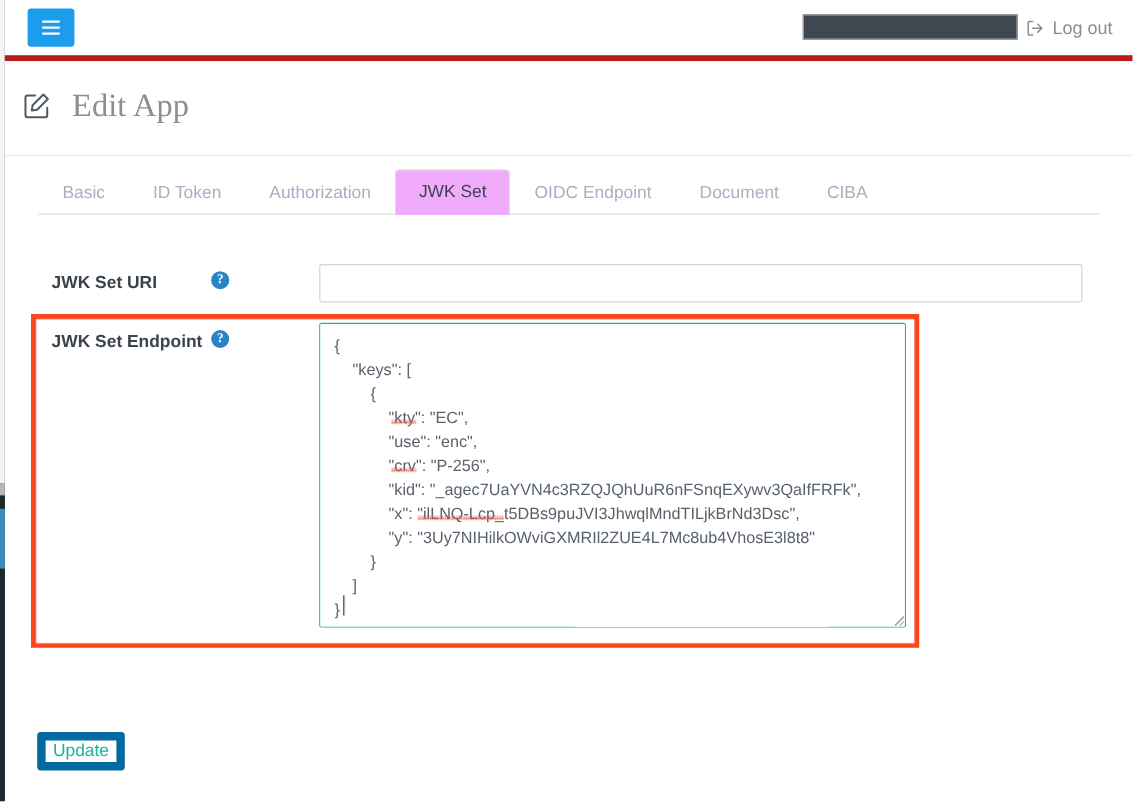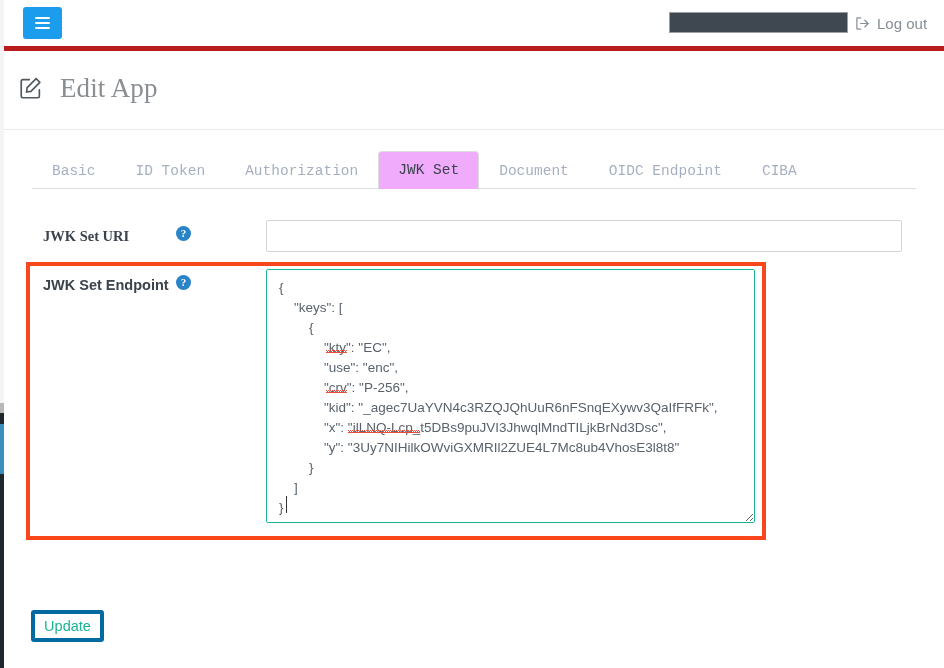--- a/index.html
+++ b/index.html
@@ -116,24 +116,23 @@
   .page-title {
     font-size: 27px;
     font-weight: normal;
     color: #898e93;
     letter-spacing: 0.1px;
   }
 
   
   .tabs-wrap {
     position: absolute;
-    left: 32px; top: 151px;
+    left: 32px; top: 141px;
     width: 884px; height: 38px;
     border-bottom: 1px solid #dddddd;
-    font-family: Liberation Mono, monospace;
   }
   .tabs {
     display: flex;
     align-items: flex-end;
     height: 38px;
     list-style: none;
     margin: 0; padding: 0;
   }
   .tab {
     position: relative;
@@ -170,21 +169,21 @@
     font-size: 11px;
     font-weight: bold;
     font-family: "Liberation Serif", serif;
     cursor: pointer;
     line-height: 1;
   }
 
   
   .row-uri-label {
     position: absolute;
-    left: 43px; top: 228px; font-family: Liberation Serif, serif;
+    left: 43px; top: 228px;
   }
   .row-uri-help {
     position: absolute;
     left: 176px; top: 223px;
   }
   .uri-input {
     position: absolute;
     left: 266px; top: 220px;
     width: 636px; height: 32px;
     border: 1px solid #d4d4d4;
@@ -254,21 +253,21 @@
     width: 1px; height: 17px;
     background: #333333;
   }
 
   
   .update-btn {
     position: absolute;
     left: 31px; top: 610px;
     width: 73px; height: 32px;
     background: #ffffff;
-    border: 4px solid #0369a1;
+    border: 7px solid #0369a1;
     border-radius: 3px;
     color: #1ab394;
     font-size: 14.5px;
     font-family: "Liberation Sans", sans-serif;
     cursor: pointer;
     padding: 0;
   }
 </style>
 </head>
 <body>
@@ -318,22 +317,22 @@
       <span class="page-title">Edit App</span>
     </div>
   </div>
 
   <div class="tabs-wrap">
     <ul class="tabs">
       <li class="tab">Basic</li>
       <li class="tab">ID Token</li>
       <li class="tab">Authorization</li>
       <li class="tab active">JWK Set</li>
+      <li class="tab">OIDC Endpoint</li>
       <li class="tab">Document</li>
-      <li class="tab">OIDC Endpoint</li>
       <li class="tab">CIBA</li>
     </ul>
   </div>
 
   <div class="form-label row-uri-label">JWK Set URI</div>
   <div class="row-uri-help">
     <span class="help-icon">?</span>
   </div>
   <input class="uri-input" type="text" value="" style="">
 

